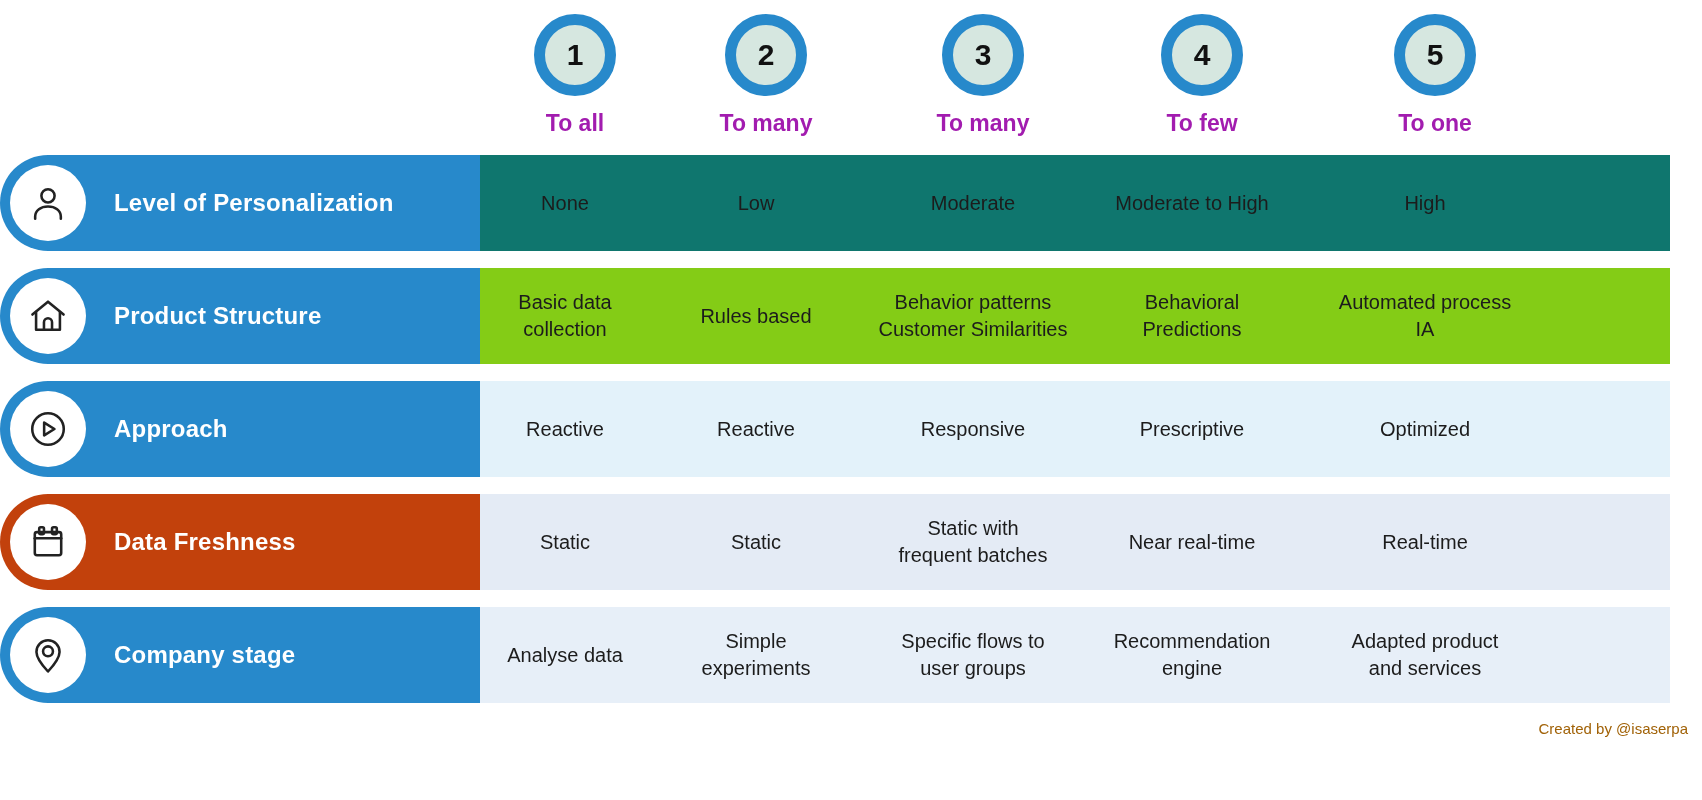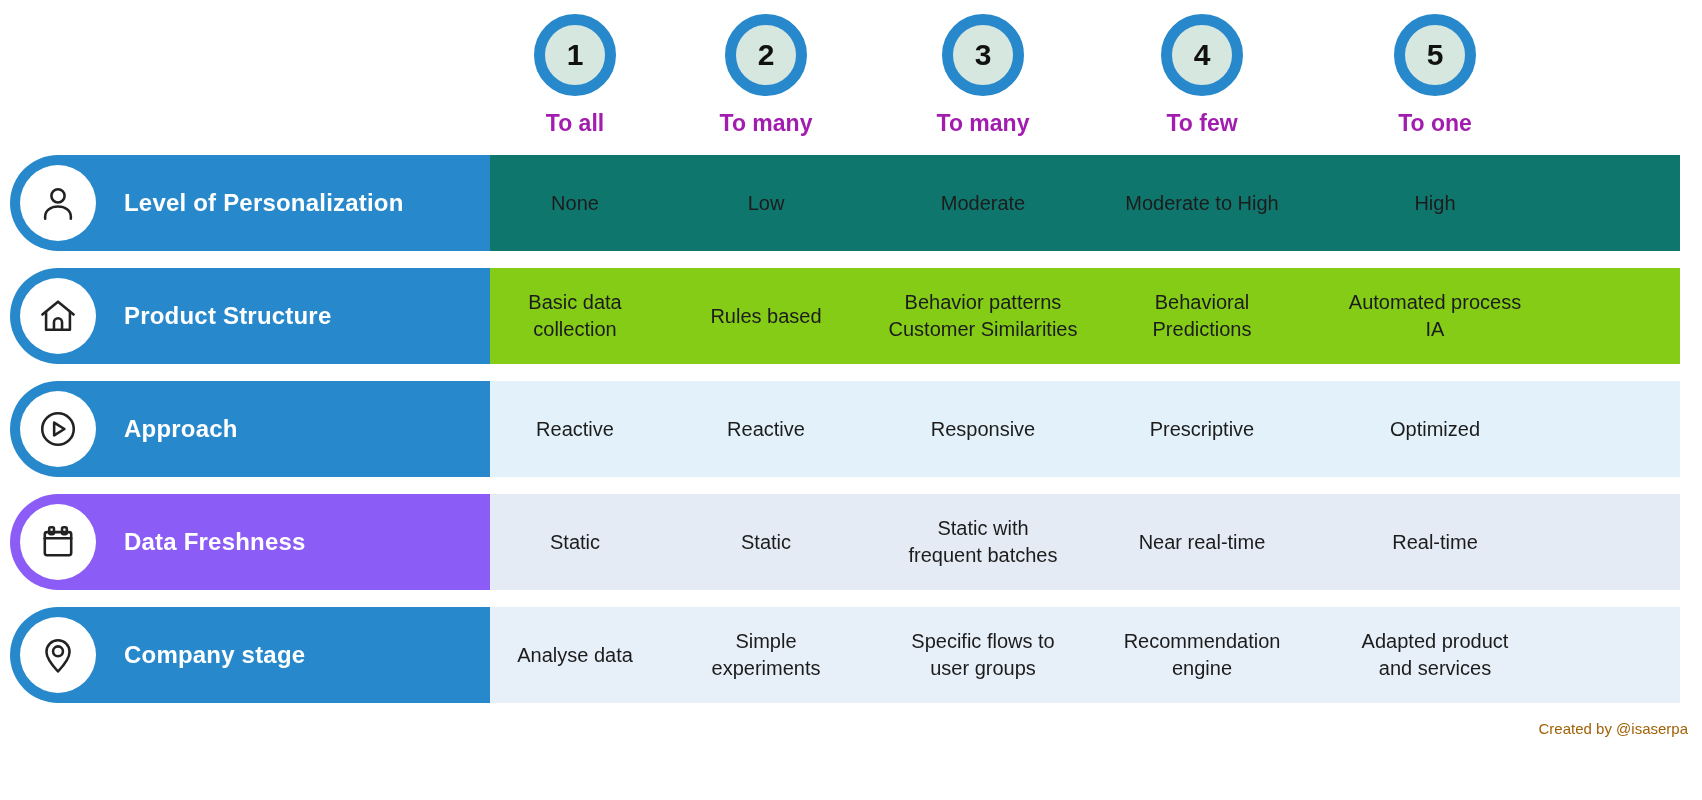--- a/index.html
+++ b/index.html
@@ -32,21 +32,21 @@
   .level-number { font-size: 30px; font-weight: bold; color: #111; }
   .level-label {
     margin-top: 14px;
     font-size: 23px;
     font-weight: bold;
     color: #a21caf;
     text-align: center;
   }
 
   
-  .row { display: flex; padding-left: 10px; margin-bottom: 17px; height: 96px; }
+  .row { display: flex; margin-bottom: 17px; height: 96px; }
   .pill {
     width: 480px; height: 96px;
     background: #2789CB;
     border-radius: 48px 0 0 48px;
     display: flex; align-items: center;
     flex: none;
   }
   .icon-circle {
     width: 76px; height: 76px;
     margin-left: 10px;
@@ -183,21 +183,21 @@
     <div class="band" style="background: rgb(227, 242, 250);">
       <div class="cell">Reactive</div>
       <div class="cell">Reactive</div>
       <div class="cell">Responsive</div>
       <div class="cell">Prescriptive</div>
       <div class="cell">Optimized</div>
     </div>
   </div>
 
   <div class="row">
-    <div class="pill" style="background: #8b5cf6;">
+    <div class="pill" style="background: #c2410c;">
       <span class="icon-circle">
         <svg viewBox="0 0 24 24" fill="none" stroke="#222" stroke-width="1.4" stroke-linecap="round" stroke-linejoin="round">
           <rect x="4.8" y="6.6" width="14.4" height="12.6" rx="1.2"></rect>
           <path d="M4.8 10h14.4"></path>
           <rect x="7.2" y="4" width="2.6" height="3.8" rx="0.8"></rect>
           <rect x="14.2" y="4" width="2.6" height="3.8" rx="0.8"></rect>
         </svg>
       </span>
       <span class="pill-label">Data Freshness</span>
     </div>

